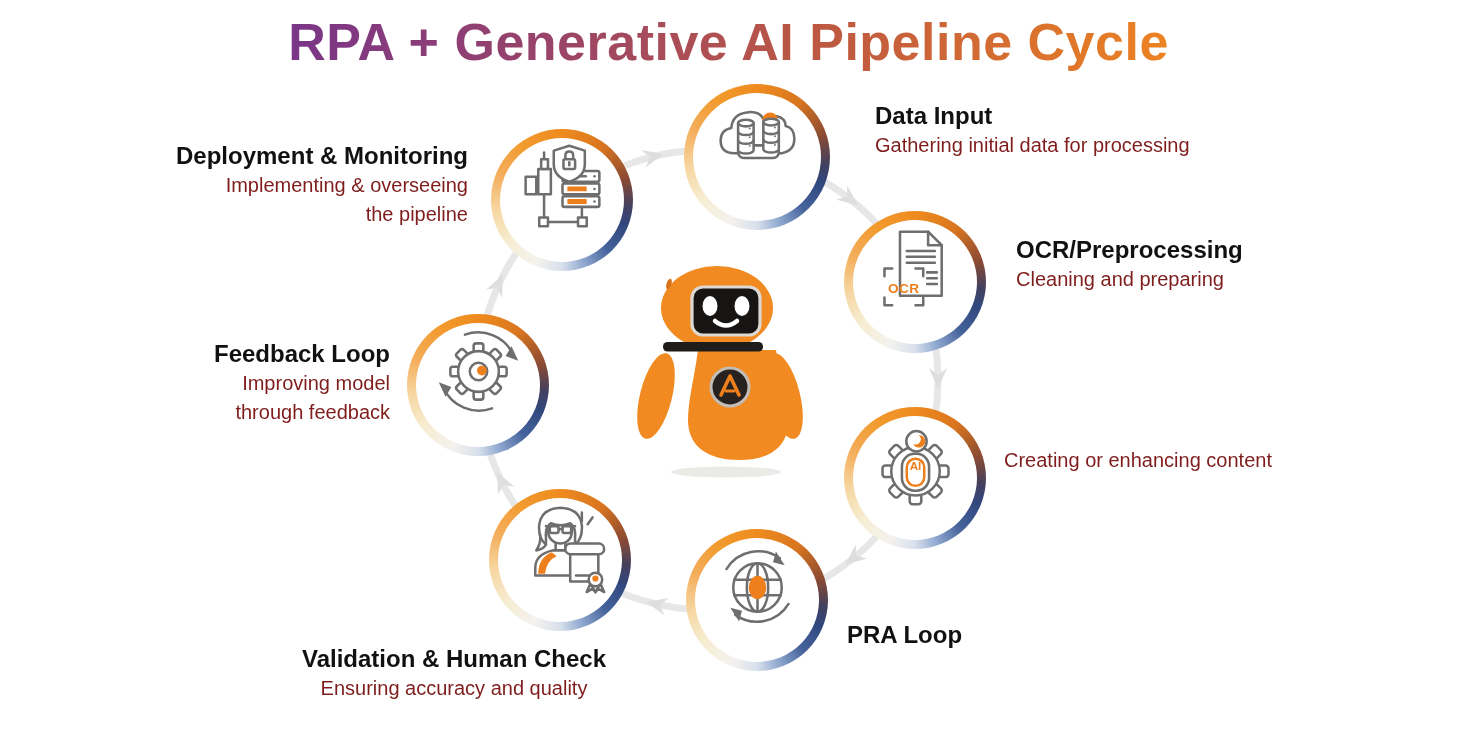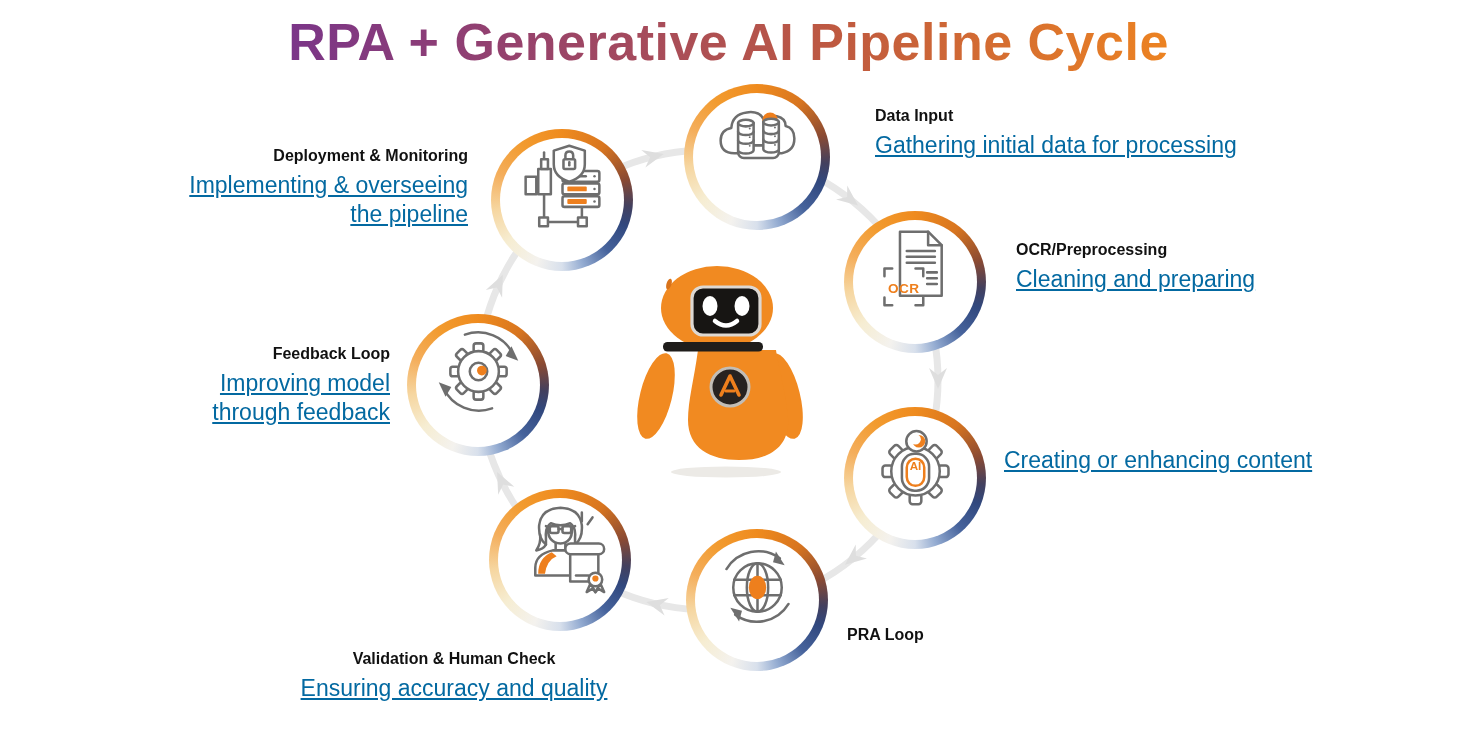--- a/index.html
+++ b/index.html
@@ -29,22 +29,22 @@
     display:flex;align-items:flex-start;justify-content:center;
   }
   .node-icon{width:97px;height:97px;}
   .ic{stroke:#6E6E6E;stroke-width:2.6;fill:none;stroke-linecap:round;stroke-linejoin:round;}
   .icw{stroke:#6E6E6E;stroke-width:2.6;fill:#ffffff;stroke-linecap:round;stroke-linejoin:round;}
   .ico{fill:#EE7F1D;stroke:none;}
   .icol{stroke:#EE7F1D;stroke-width:2.6;fill:none;stroke-linecap:round;stroke-linejoin:round;}
   .icd{fill:#6E6E6E;stroke:none;}
   .ictext{font-family:"Liberation Sans","DejaVu Sans",sans-serif;font-weight:700;fill:#EE7F1D;}
   .label{position:absolute;z-index:4;}
-  .label-title{font-size:16px;font-weight:700;line-height:31px;color:#111111;}
-  .label-line{font-size:23px;font-weight:400;line-height:29px;color:#0369a1;text-decoration:underline;}
+  .label-title{font-size:24px;font-weight:700;line-height:31px;color:#111111;}
+  .label-line{font-size:20px;font-weight:400;line-height:29px;color:#7f1d1d;}
   .align-right{text-align:right;}
   .align-center{text-align:center;}
   #ring-svg{position:absolute;left:0;top:0;z-index:1;}
   #robot-svg{position:absolute;left:606px;top:250px;z-index:3;}
 </style>
 </head>
 <body>
 
 <div id="canvas">
 

